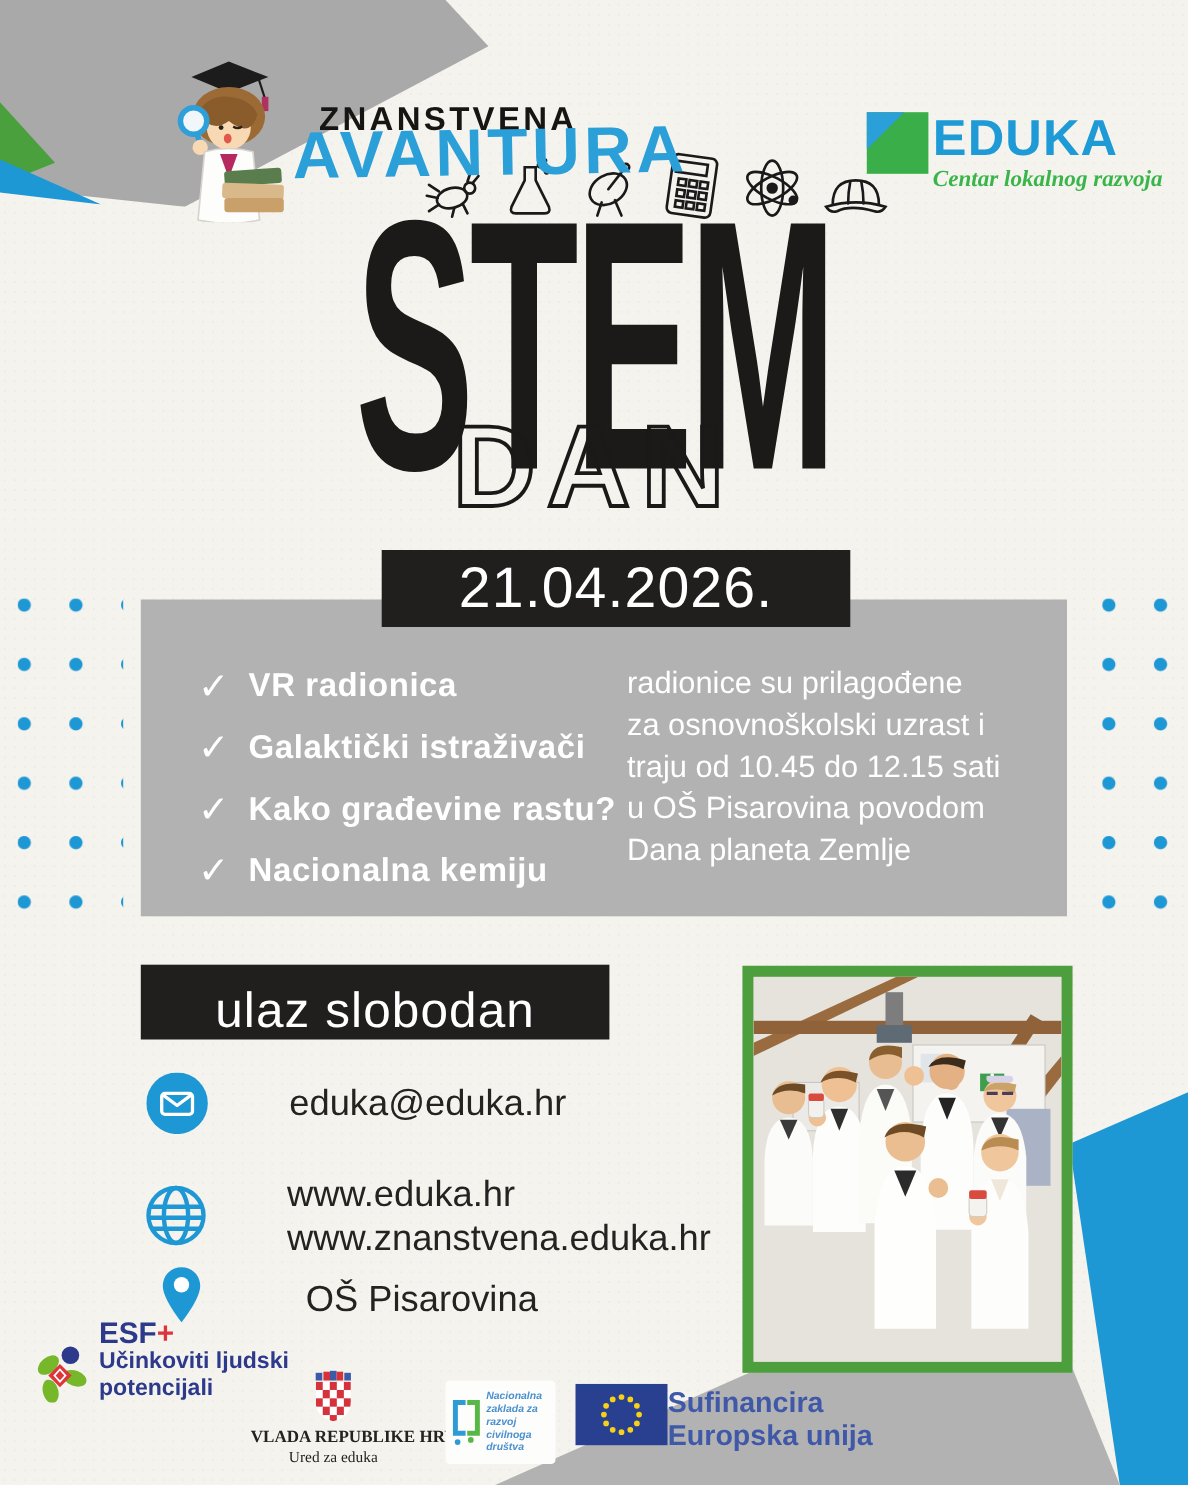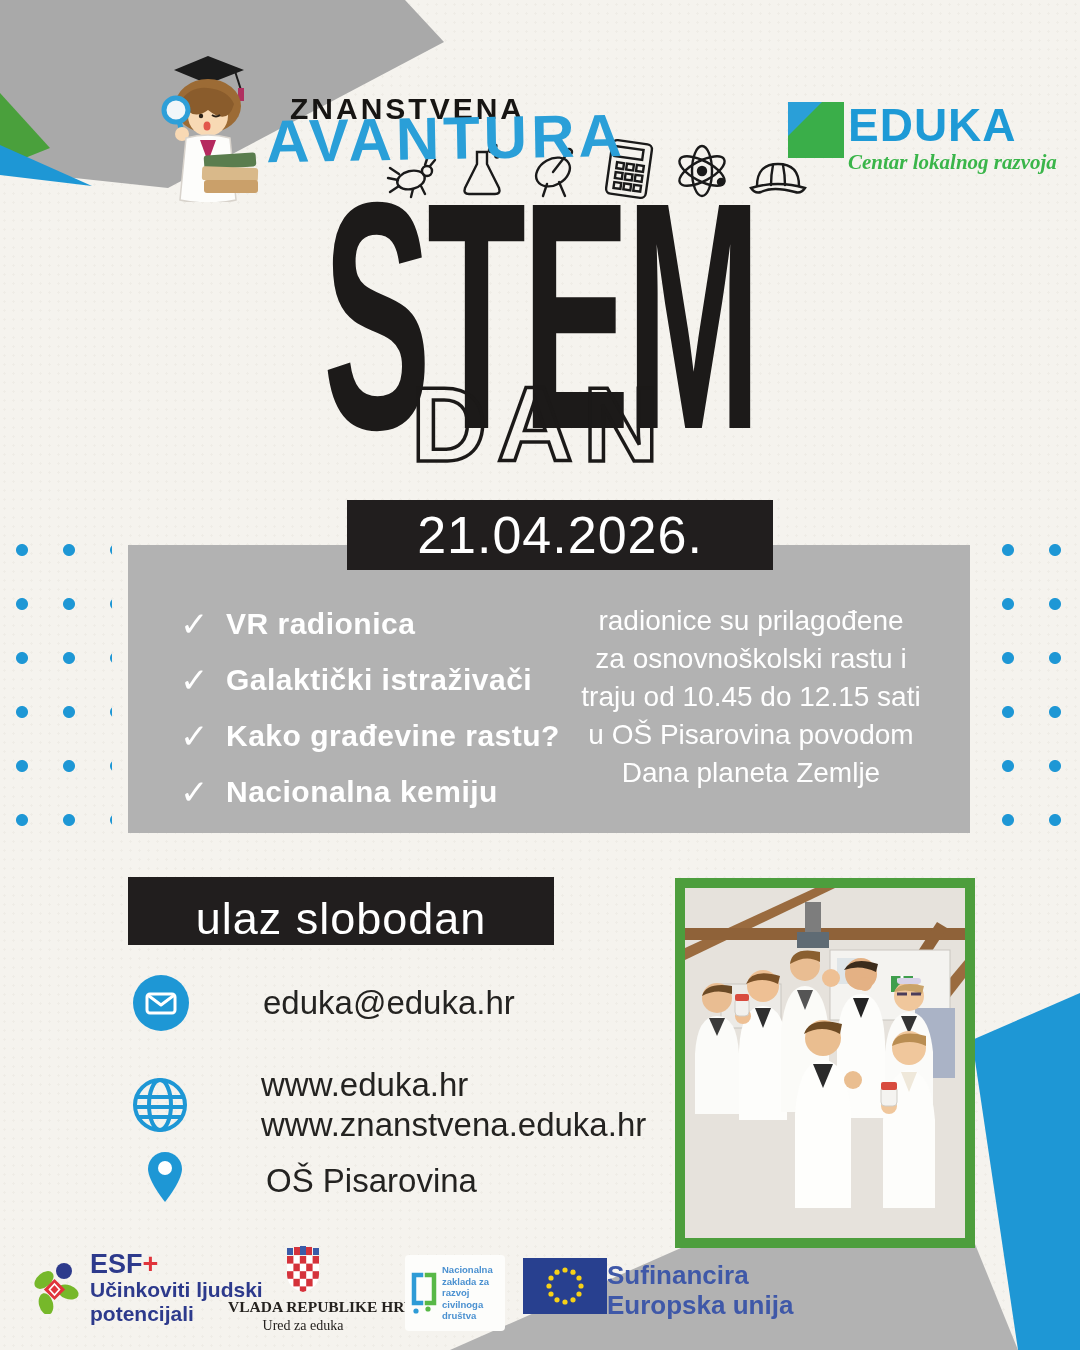--- a/index.html
+++ b/index.html
@@ -45,41 +45,41 @@
   .dan{left:0;top:372px;width:1080px;text-align:center;font-size:105px;font-weight:bold;
     letter-spacing:10px;color:transparent;-webkit-text-stroke:3.5px #1b1918;line-height:1;}
   .date-box{left:347px;top:500px;width:426px;height:70px;background:#211e1e;color:#fff;
     display:flex;align-items:center;justify-content:center;font-size:52px;letter-spacing:1px;z-index:3;}
   
   .panel{left:128px;top:545px;width:842px;height:288px;background:#b2b2b2;z-index:1;}
   .checklist{left:180px;top:596px;width:420px;z-index:2;}
   .check-row{display:flex;align-items:center;height:56px;color:#fff;}
   .check-mark{font-size:34px;font-weight:normal;width:46px;color:#fff;}
   .check-label{font-size:30px;font-weight:bold;letter-spacing:.5px;}
-  .note{left:570px;top:602px;width:362px;text-align:center;color:#fff;font-size:28px;line-height:38px;z-index:2;}
+  .note{left:570px;top:602px;width:362px;text-align:left;color:#fff;font-size:28px;line-height:38px;z-index:2;}
   
   .admission-box{left:128px;top:877px;width:426px;height:68px;background:#211e1e;color:#fff;
     display:flex;align-items:flex-end;justify-content:center;font-size:45px;letter-spacing:1px;}
   .contact-row{display:flex;align-items:center;gap:43px;}
   .contact-text{font-size:33px;color:#242321;line-height:40px;}
   
   .photo-frame{left:675px;top:878px;width:280px;height:350px;border:10px solid #4d9e3d;background:#dcd7d0;z-index:2;}
   .photo-frame svg{display:block;}
   
-  .esf{left:30px;top:1250px;display:flex;align-items:center;}
+  .esf{left:30px;top:1198px;display:flex;align-items:flex-end;}
   .esf-text{margin-left:8px;color:#2d3a8c;}
   .esf-title{font-size:27px;font-weight:bold;line-height:1.05;}
   .esf-plus{color:#e0343b;}
   .esf-line{font-size:21px;font-weight:bold;line-height:1.15;}
   .vlada{left:228px;top:1246px;width:150px;text-align:center;color:#25221f;}
   .vlada-l1{font-family:"Liberation Serif","DejaVu Serif",serif;font-weight:bold;font-size:15.5px;margin-top:4px;white-space:nowrap;}
   .vlada-l2{font-family:"Liberation Serif","DejaVu Serif",serif;font-size:14px;margin-top:2px;}
   .zaklada{left:405px;top:1255px;width:92px;height:72px;background:#fdfdfb;border-radius:4px;
     display:flex;align-items:center;padding:2px 4px;}
-  .zaklada-text{font-size:9.5px;line-height:11.5px;color:#4a90d0;font-weight:bold;margin-left:3px;}
+  .zaklada-text{font-size:9.5px;line-height:11.5px;color:#4a90d0;font-weight:bold;margin-left:3px;font-style:italic;}
   .eu{left:523px;top:1258px;display:flex;align-items:flex-start;}
   .eu-text{color:#3f58a8;font-weight:bold;font-size:26px;line-height:30px;margin-top:2px;}
   .z-top{z-index:4;}
 </style>
 </head>
 <body>
 
 <div class="poster">
 
   <div class="abs shape-gray-tl"></div>
@@ -199,21 +199,21 @@
       <span class="check-label">Kako građevine rastu?</span>
     </div>
     <div class="check-row">
       <span class="check-mark">✓</span>
       <span class="check-label">Nacionalna kemiju</span>
     </div>
   </div>
 
   <div class="abs note">
     <div>radionice su prilagođene</div>
-    <div>za osnovnoškolski rastu i</div>
+    <div>za osnovnoškolski uzrast i</div>
     <div>traju od 10.45 do 12.15 sati</div>
     <div>u OŠ Pisarovina povodom</div>
     <div>Dana planeta Zemlje</div>
   </div>
 
   <div class="abs admission-box">
     <span>ulaz slobodan</span>
   </div>
 
   <div class="abs contact-row" style="left:133px;top:975px;">
@@ -237,21 +237,21 @@
       <div>www.eduka.hr</div>
       <div>www.znanstvena.eduka.hr</div>
     </div>
   </div>
 
   <div class="abs contact-row" style="left:147px;top:1150px;">
     <svg width="36" height="62" viewBox="0 0 36 62">
       <path d="M18 2 C8 2 1 10 1 19 C1 31 18 52 18 52 C18 52 35 31 35 19 C35 10 28 2 18 2 Z" fill="#1e97d5"></path>
       <circle cx="18" cy="18" r="7" fill="#fff"></circle>
     </svg>
-    <div class="contact-text" style="margin-left:40px;">OŠ Pisarovina</div>
+    <div class="contact-text" style="margin-left:52px;">OŠ Pisarovina</div>
   </div>
 
   <div class="abs photo-frame">
     <svg width="280" height="350" viewBox="0 0 280 350">
       <rect x="0" y="0" width="280" height="350" fill="#e6e2dc"></rect>
       <polygon points="0,60 130,0 150,0 0,72" fill="#9a6b3f"></polygon>
       <rect x="0" y="40" width="280" height="12" fill="#8f6239"></rect>
       <polygon points="196,120 252,34 262,40 206,126" fill="#8f6239"></polygon>
       <polygon points="240,120 280,72 280,90 252,126" fill="#9a6b3f"></polygon>
       <rect x="120" y="14" width="16" height="30" fill="#7d7d7d"></rect>

